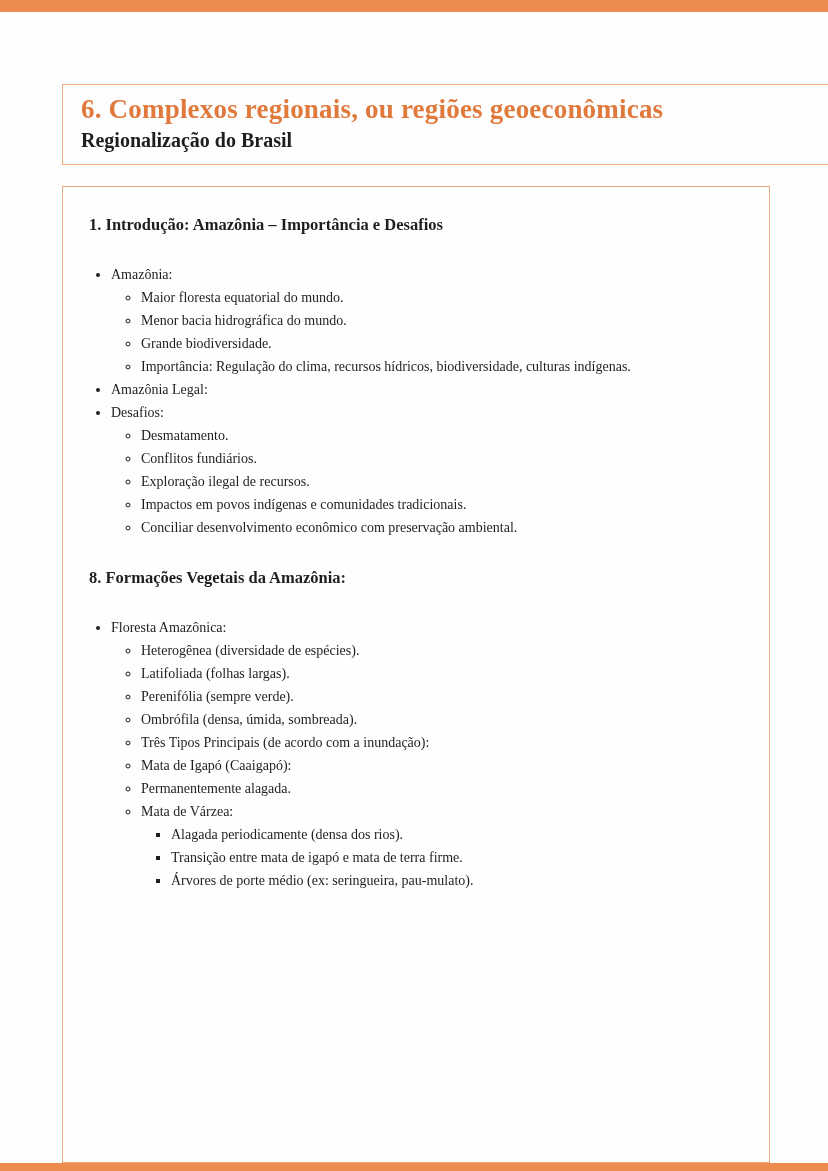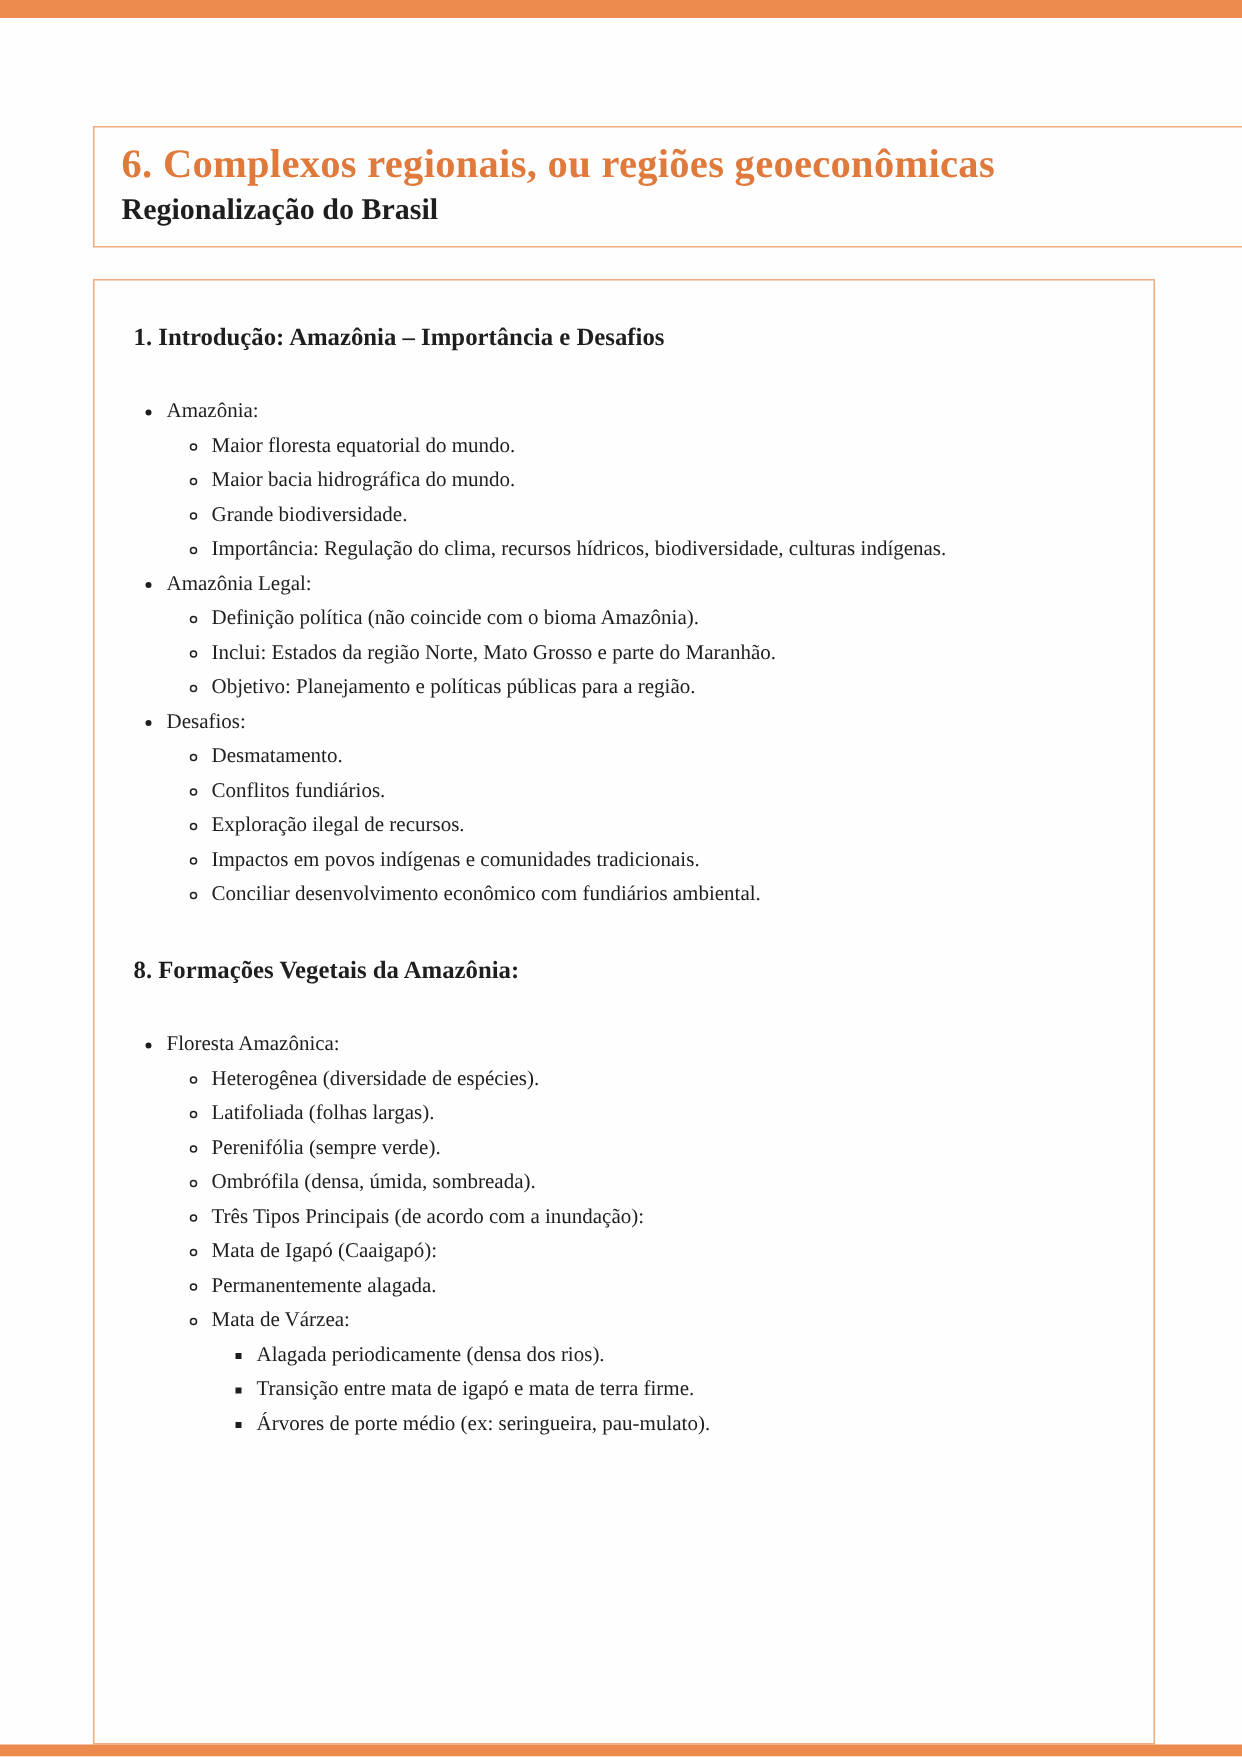--- a/index.html
+++ b/index.html
@@ -53,35 +53,31 @@
   <div class="title-box">
     <h1 class="page-title">6. Complexos regionais, ou regiões geoeconômicas</h1>
     <div class="page-subtitle">Regionalização do Brasil</div>
   </div>
 
   <div class="content-box">
       <div class="section-heading">1. Introdução: Amazônia – Importância e Desafios</div>
       <ul class="l1">
         <li><span>Amazônia:</span><ul class="l2">
             <li><span>Maior floresta equatorial do mundo.</span></li>
-            <li><span>Maior bacia hidrográfica do mundo.</span></li>
+            <li><span>Menor bacia hidrográfica do mundo.</span></li>
             <li><span>Grande biodiversidade.</span></li>
             <li><span>Importância: Regulação do clima, recursos hídricos, biodiversidade, culturas indígenas.</span></li>
           </ul></li>
-        <li><span>Amazônia Legal:</span><ul class="l2">
-            <li><span>Definição política (não coincide com o bioma Amazônia).</span></li>
-            <li><span>Inclui: Estados da região Norte, Mato Grosso e parte do Maranhão.</span></li>
-            <li><span>Objetivo: Planejamento e políticas públicas para a região.</span></li>
-          </ul></li>
+        <li><span>Amazônia Legal:</span></li>
         <li><span>Desafios:</span><ul class="l2">
             <li><span>Desmatamento.</span></li>
             <li><span>Conflitos fundiários.</span></li>
             <li><span>Exploração ilegal de recursos.</span></li>
             <li><span>Impactos em povos indígenas e comunidades tradicionais.</span></li>
-            <li><span>Conciliar desenvolvimento econômico com fundiários ambiental.</span></li>
+            <li><span>Conciliar desenvolvimento econômico com preservação ambiental.</span></li>
           </ul></li>
       </ul>
       <div class="section-heading">8. Formações Vegetais da Amazônia:</div>
       <ul class="l1">
         <li><span>Floresta Amazônica:</span><ul class="l2">
             <li><span>Heterogênea (diversidade de espécies).</span></li>
             <li><span>Latifoliada (folhas largas).</span></li>
             <li><span>Perenifólia (sempre verde).</span></li>
             <li><span>Ombrófila (densa, úmida, sombreada).</span></li>
             <li><span>Três Tipos Principais (de acordo com a inundação):</span></li>

